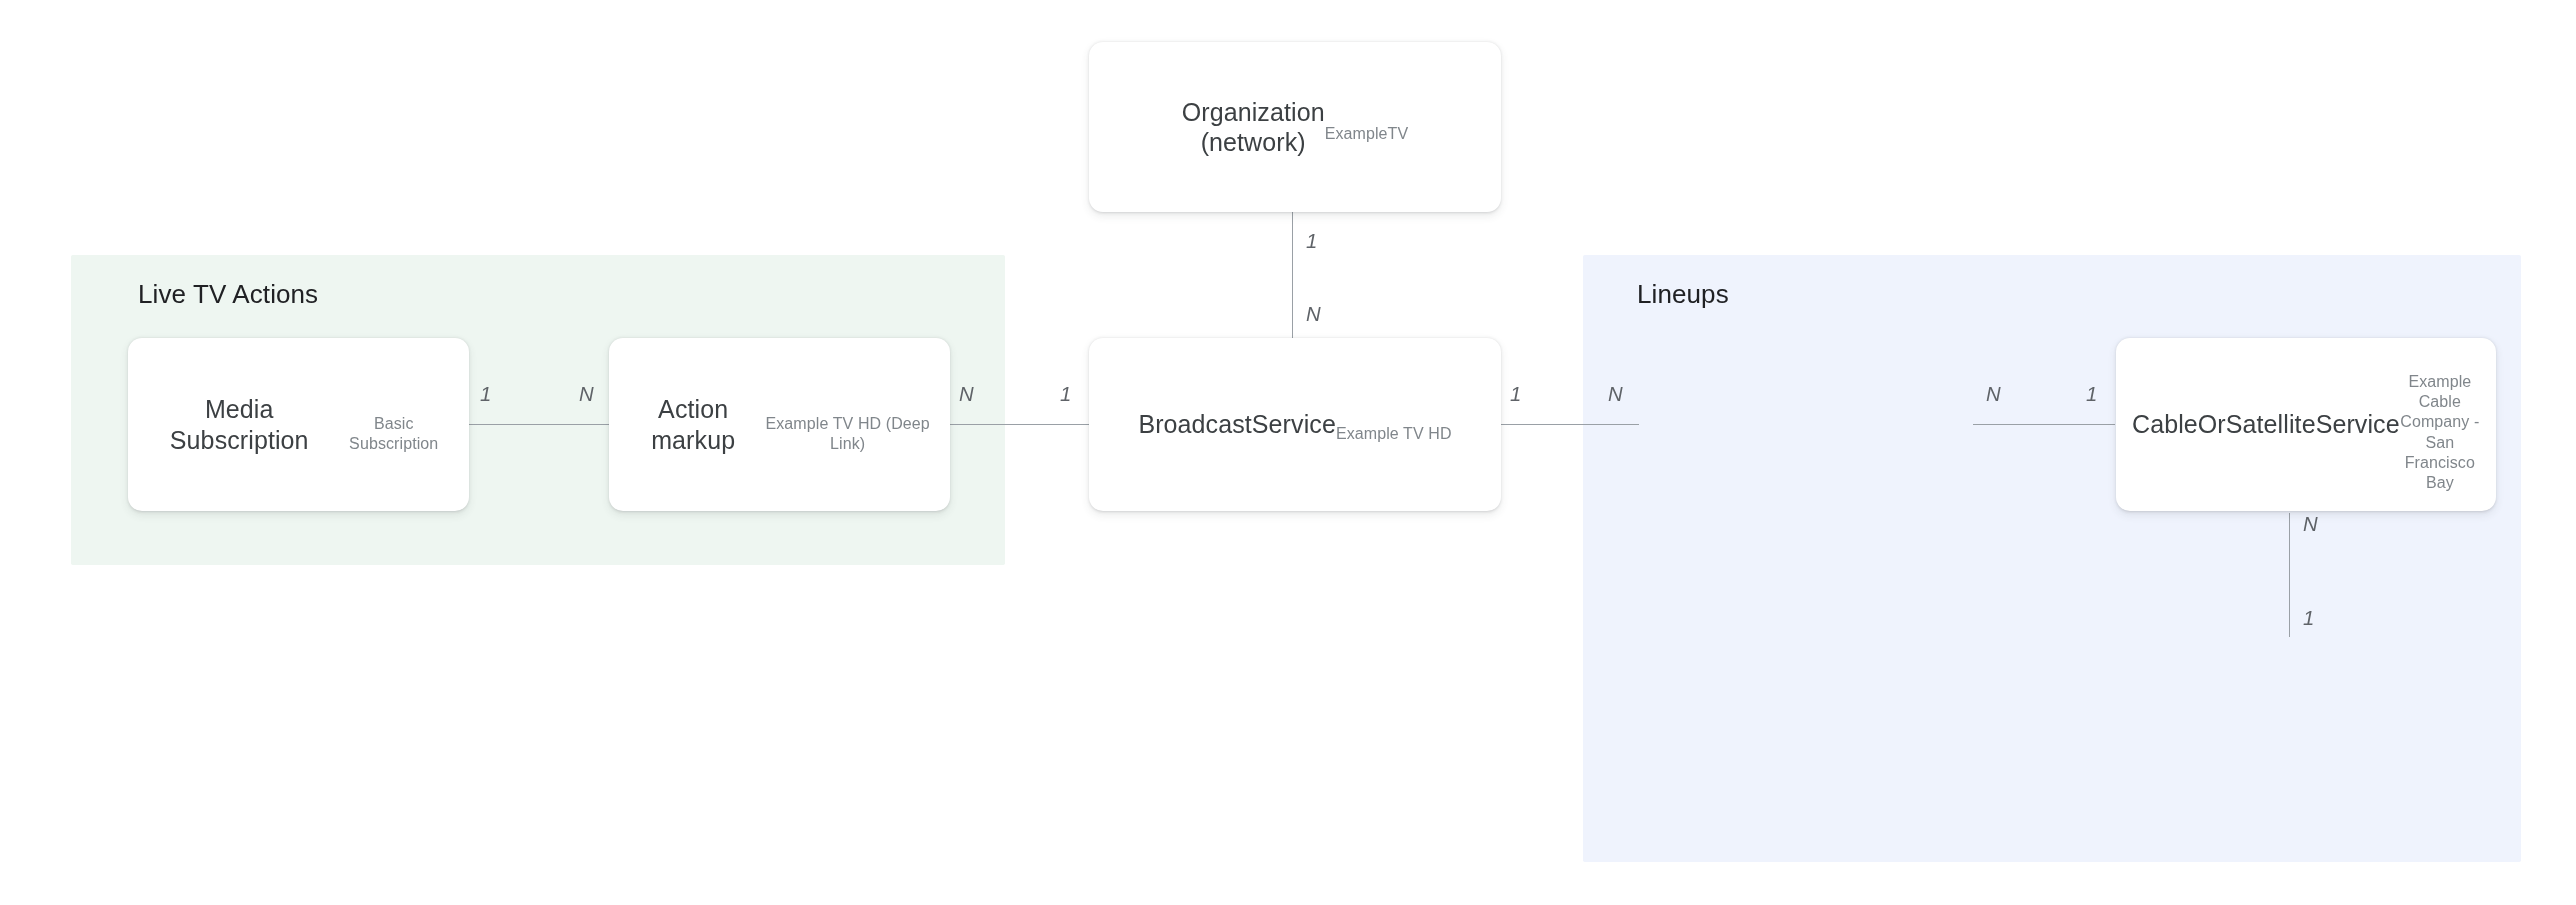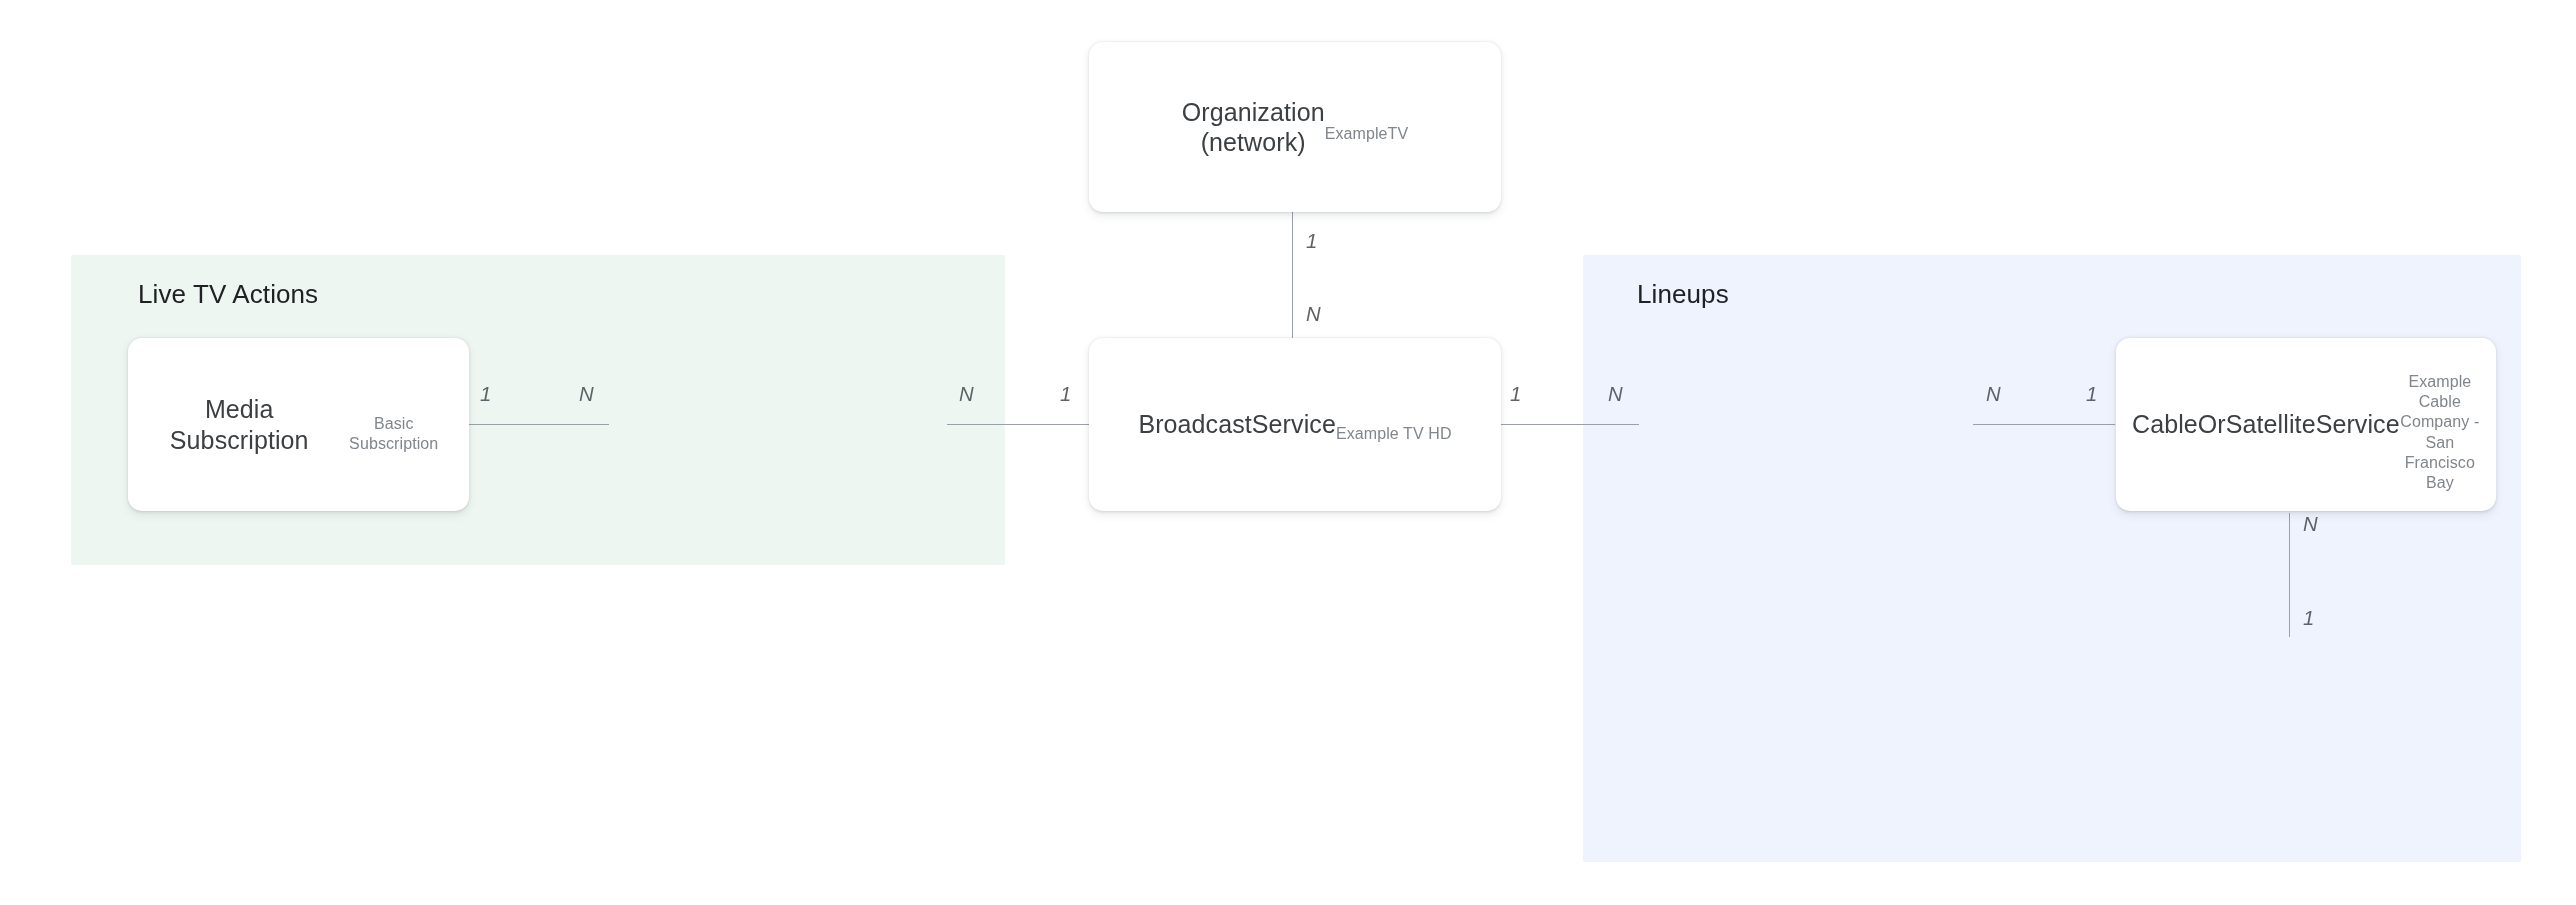--- a/index.html
+++ b/index.html
@@ -127,20 +127,24 @@
       <span>(network)</span>
     </div>
     <div class="node-subtitle" style="margin-top:14px;">ExampleTV</div>
   </div>
 
   <div class="node" style="left:128px; top:338px; width:341px; height:173px;">
     <div class="node-title">Media Subscription</div>
     <div class="node-subtitle">Basic Subscription</div>
   </div>
 
+  <div class="node" style="left:609px; top:338px; width:341px; height:173px;">
+    <div class="node-title">Action markup</div>
+    <div class="node-subtitle">Example TV HD (Deep Link)</div>
+  </div>
 
   <div class="node" style="left:1089px; top:338px; width:412px; height:173px;">
     <div class="node-title">BroadcastService</div>
     <div class="node-subtitle">Example TV HD</div>
   </div>
 
 
   <div class="node" style="left:2116px; top:338px; width:380px; height:173px;">
     <div class="node-title">CableOrSatelliteService</div>
     <div class="node-subtitle" style="margin-top:16px;">

